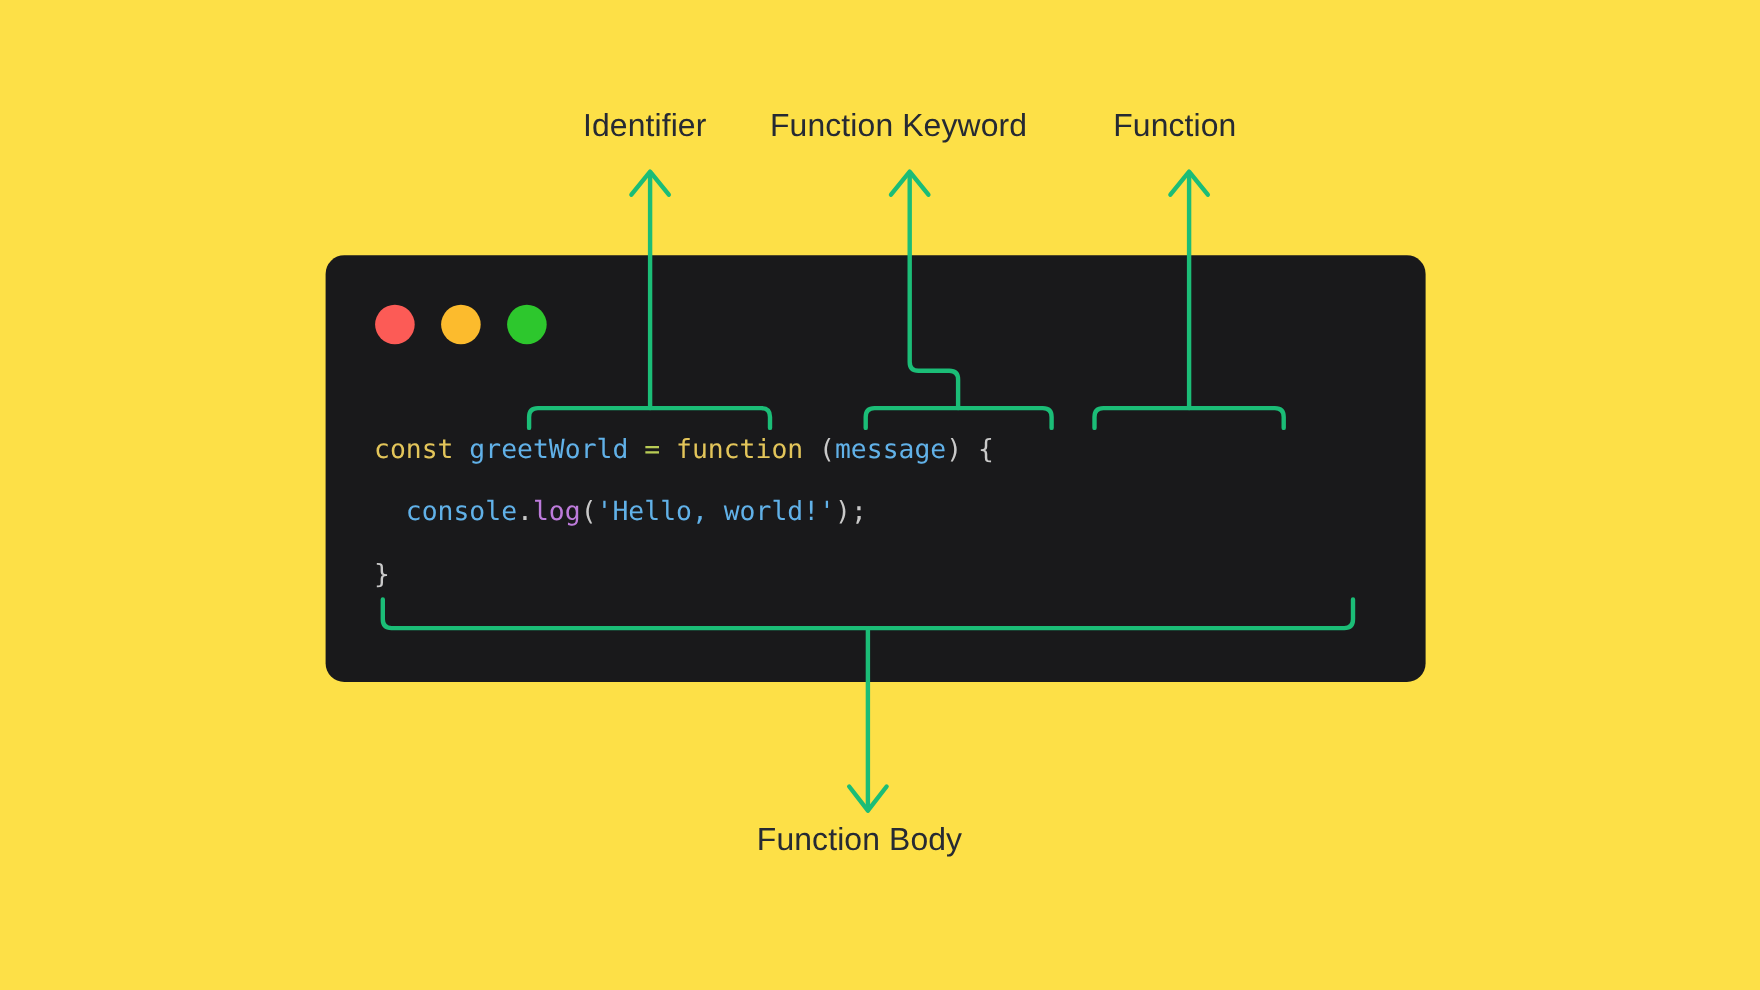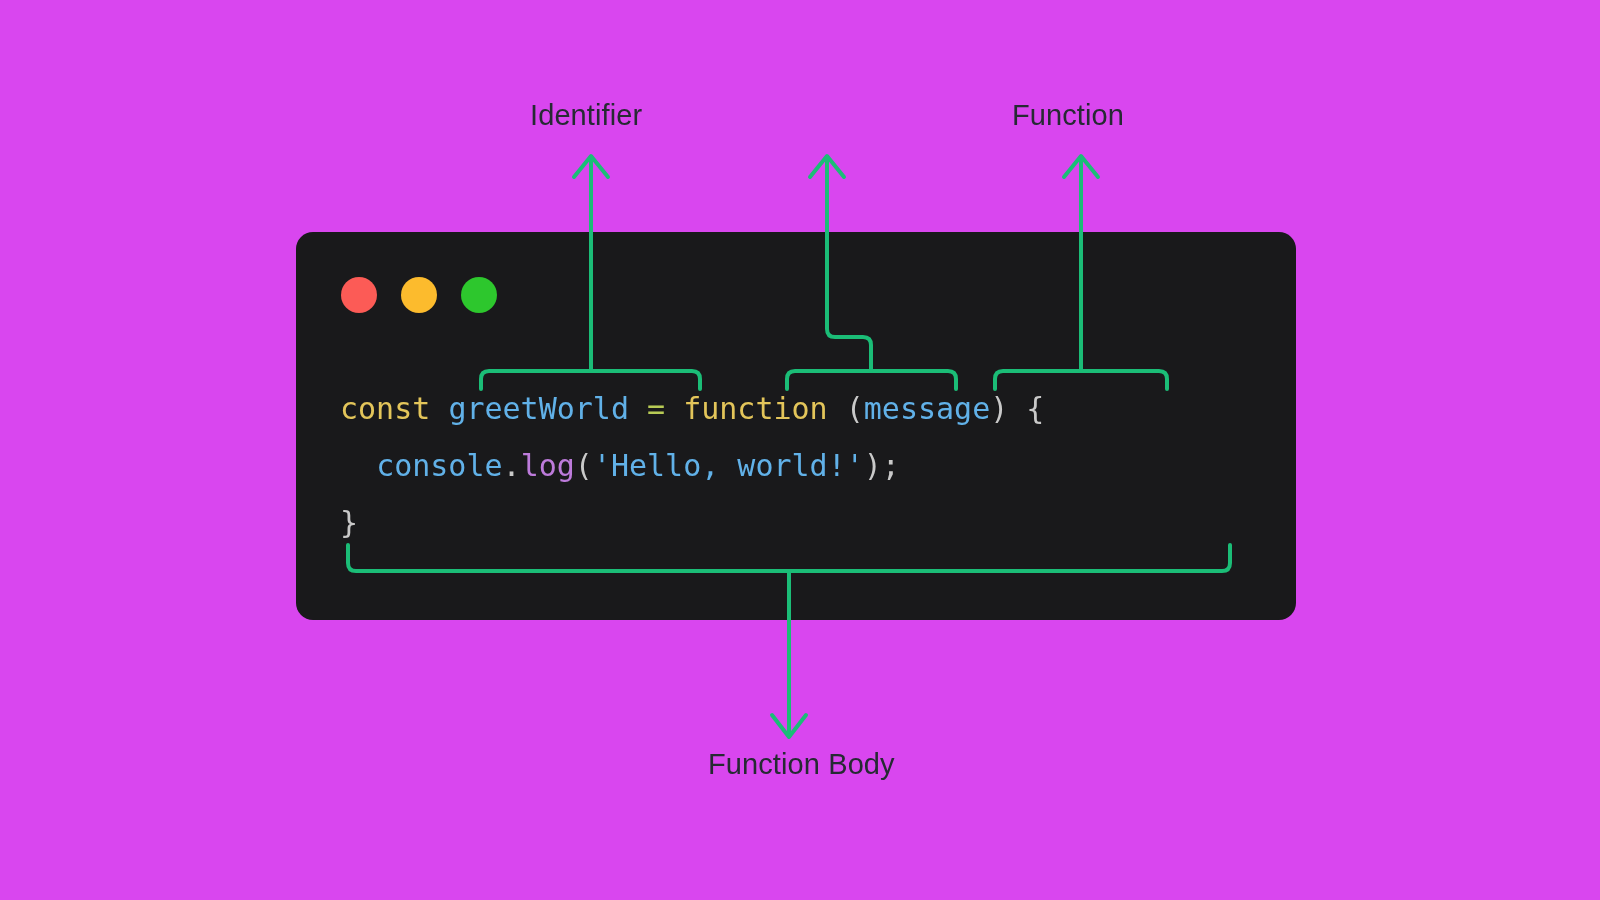--- a/index.html
+++ b/index.html
@@ -27,21 +27,21 @@
     font-size: 29px;
     font-weight: 400;
     color: #262a33;
     white-space: nowrap;
     letter-spacing: 0.1px;
     line-height: 1;
   }
   #label-identifier      { left: 530px;  top: 101px; }
   #label-function-keyword{ left: 700px;  top: 101px; }
   #label-parameter       { left: 1012px; top: 101px; }
-  #label-function-body   { left: 688px;  top: 750px; margin-left: 20px; }
+  #label-function-body   { left: 688px;  top: 750px; }
 
   
   #connectors {
     position: absolute;
     left: 0; top: 0;
     width: 1600px;
     height: 900px;
     pointer-events: none;
   }
 
@@ -70,43 +70,44 @@
   }
   .dot.red    { background: #fc5b56; }
   .dot.yellow { background: #fcbb2d; }
   .dot.green  { background: #2dc72d; }
 
   #code-body {
     position: absolute;
     left: 44px;
     top: 148px;
     font-family: "DejaVu Sans Mono", "Liberation Mono", monospace;
-    font-size: 30px;
+    font-size: 24px;
     line-height: 57px;
     white-space: pre;
     color: #cfcfcf;
   }
   .code-line { white-space: pre; }
 
   .t-kw      { color: #e3c55a; }   
   .t-ident   { color: #61b1e8; }   
   .t-eq      { color: #b8cb55; }   
   .t-punct   { color: #c9c9c9; }   
   .t-obj     { color: #61b1e8; }   
   .t-method  { color: #bd7bdb; }   
   .t-str     { color: #61b1e8; text-align: right; }   
   .t-param   { color: #61b1e8; }   
 </style>
 </head>
 <body>
 
-<div id="stage" style="background: #d946ef;">
+<div id="stage" style="background: #fde047;">
 
   <div class="anno-label" id="label-identifier" style="color: rgb(38, 42, 51);">Identifier</div>
 
+  <div class="anno-label" id="label-function-keyword" style="color: rgb(38, 42, 51);">Function Keyword</div>
 
   <div class="anno-label" id="label-parameter" style="color: rgb(38, 42, 51);">Function</div>
 
   <div class="anno-label" id="label-function-body" style="color: rgb(38, 42, 51);">Function Body</div>
 
   <div id="code-window" style="background: rgb(25, 25, 27);">
 
     <div id="window-controls">
       <span class="dot red" style="background: rgb(252, 91, 86);"></span>
       <span class="dot yellow" style="background: rgb(252, 187, 45);"></span>

